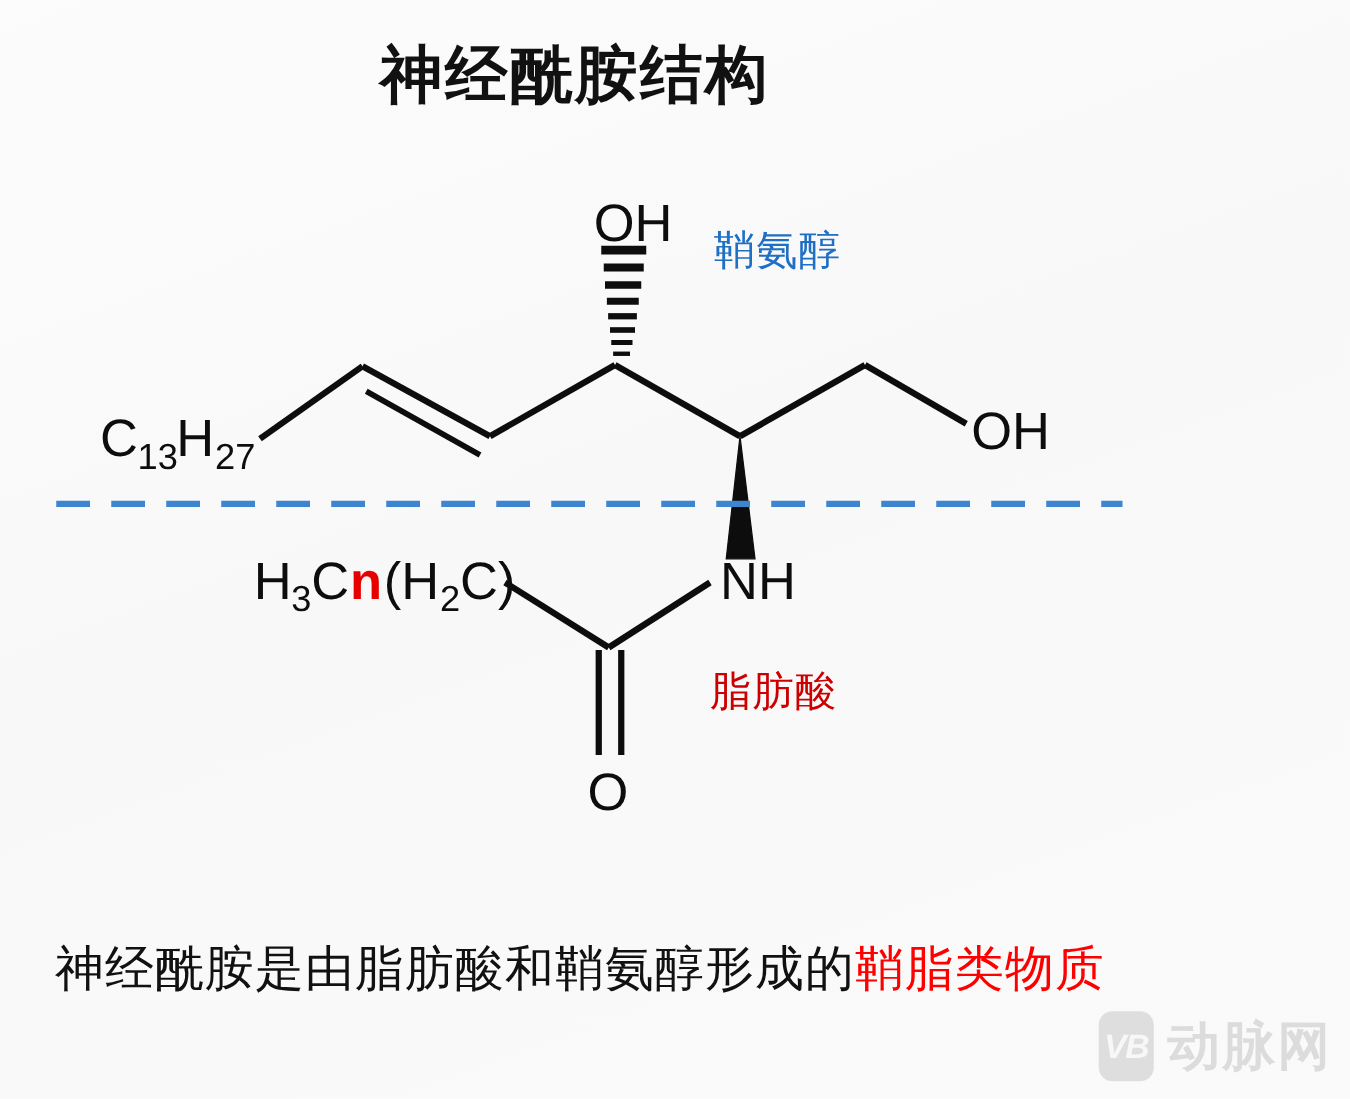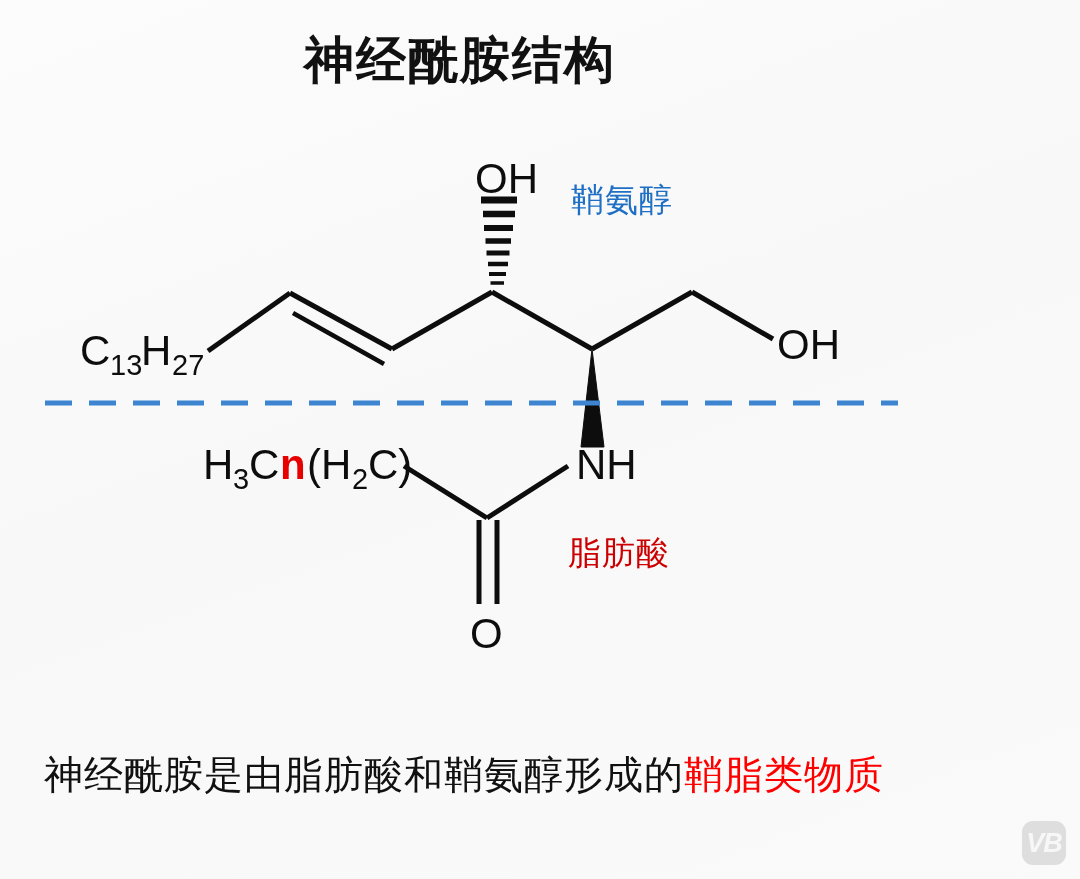--- a/index.html
+++ b/index.html
@@ -123,21 +123,21 @@
     position: absolute;
     right: 14px;
     bottom: 14px;
     display: flex;
     align-items: center;
     gap: 11px;
     opacity: 1;
   }
   #wm-badge {
     width: 44px;
-    height: 44px;
+    height: 56px;
     border-radius: 11px;
     background: #dedede;
     color: #f7f7f7;
     font-size: 27px;
     font-weight: bold;
     font-style: italic;
     display: flex;
     align-items: center;
     justify-content: center;
     letter-spacing: -1px;
@@ -241,15 +241,16 @@
 
     <path class="cut-line" d="M 45 403 L 898 403"></path>
   </svg>
 
   <div id="caption">
     <span>神经酰胺是由脂肪酸和鞘氨醇形成的</span><span class="hl">鞘脂类物质</span>
   </div>
 
   <div id="watermark">
     <div id="wm-badge">VB</div>
+    <div id="wm-text">动脉网</div>
   </div>
 
 </div>
 
 </body></html>

